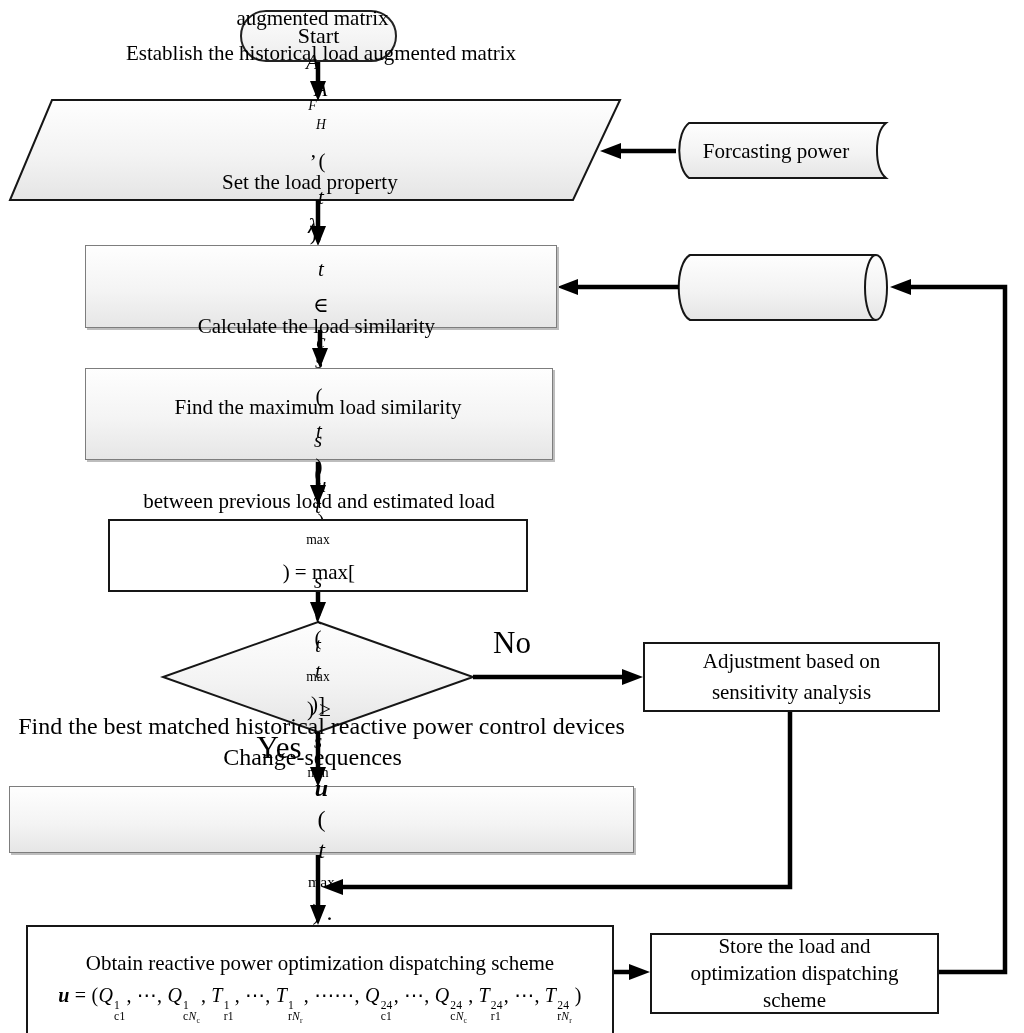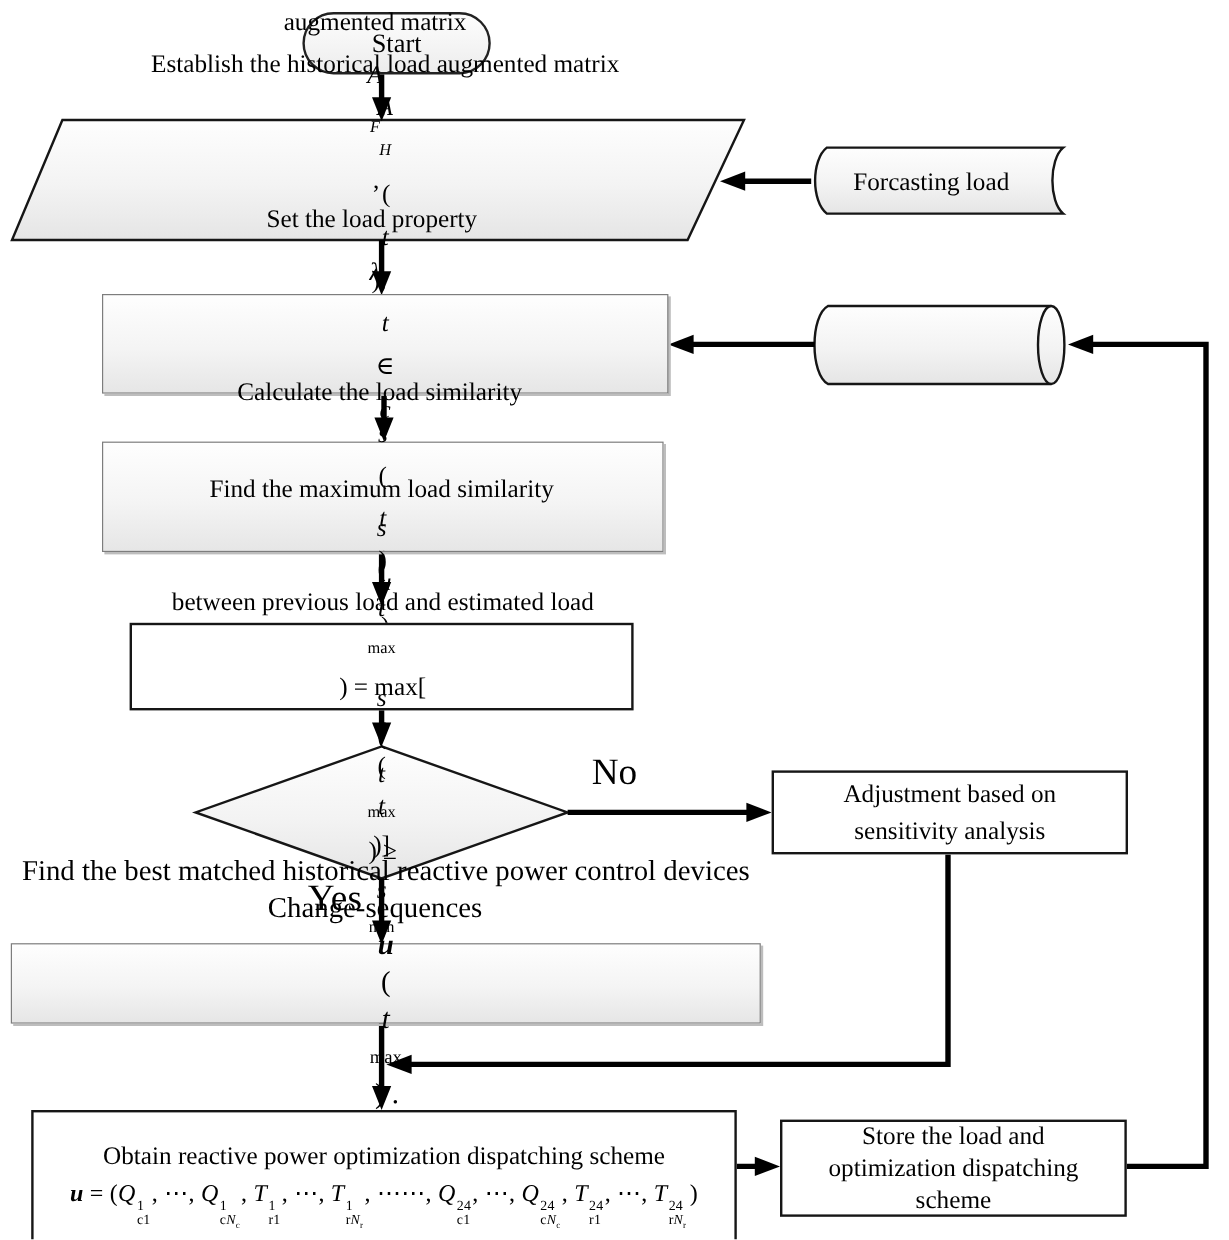--- a/index.html
+++ b/index.html
@@ -15,21 +15,20 @@
   }
   .box-white{background:#ffffff;border:2px solid #161616;}
   .box-shade{
     background:linear-gradient(180deg,#fefefe 0%,#f4f4f4 55%,#e6e6e6 100%);
     border:1.5px solid #7d7d7d;box-shadow:2px 2px 0 #bdbdbd;
   }
   .stadium{
     border-radius:26px;border:2px solid #222;
     background:linear-gradient(180deg,#fdfdfd 0%,#ededed 100%);
     font-size:22px;
-    margin-left:12px;
   }
   .label{position:absolute;text-align:center;font-size:31px;line-height:30px;}
   sub{font-size:0.65em;}
   
   .ss{
     display:inline-flex;flex-direction:column;align-items:flex-start;
     font-size:0.58em;line-height:1.02;vertical-align:-0.6em;margin:0 1px;
   }
   .ss span{display:block;}
   .formula{font-size:20px;line-height:30px;letter-spacing:0.2px;}
@@ -89,21 +88,21 @@
       <polygon points="650,972 629,964 629,980"></polygon>
     </g>
   </svg>
 
   <div class="node stadium" style="left:240px;top:10px;width:157px;height:52px;">
     <span>Start</span>
   </div>
 
   <div class="node" style="left:40px;top:102px;width:545px;height:96px;gap:12px;">Establish the forcasting&nbsp; load<br>augmented matrix <i>A</i><sub><i>F</i></sub> ,<br>Set the load property&nbsp; <i>λ</i>, <i>μ</i></div>
 
-  <div class="node" style="left:678px;top:123px;width:196px;height:55px;">Forcasting load</div>
+  <div class="node" style="left:678px;top:123px;width:196px;height:55px;">Forcasting power</div>
 
   <div class="node box-shade" style="left:85px;top:245px;width:472px;height:83px;line-height:36px;">Establish the historical load augmented matrix<br><i>A</i><sub><i>H</i></sub> (<i>t</i>),&nbsp;&nbsp; <i>t</i> ∈ <i>c</i>(<i>λ</i>, <i>μ</i>)</div>
 
 
   <div class="node box-shade" style="left:85px;top:368px;width:468px;height:92px;line-height:35px;">Calculate the load similarity&nbsp; <i>s</i>(<i>t</i>)<br>between previous load and estimated load</div>
 
   <div class="node box-white" style="left:108px;top:505px;width:420px;height:73px;line-height:33px;margin-top:14px;">Find the maximum load similarity<br><i>s</i>(<i>t</i><sub>max</sub> ) = max[<i>s</i>(<i>t</i>)]</div>
 
   <div class="node" style="left:163px;top:648px;width:310px;height:58px;"><i>s</i>(<i>t</i><sub>max</sub> ) ≥ <i>s</i><sub>min</sub></div>
 

